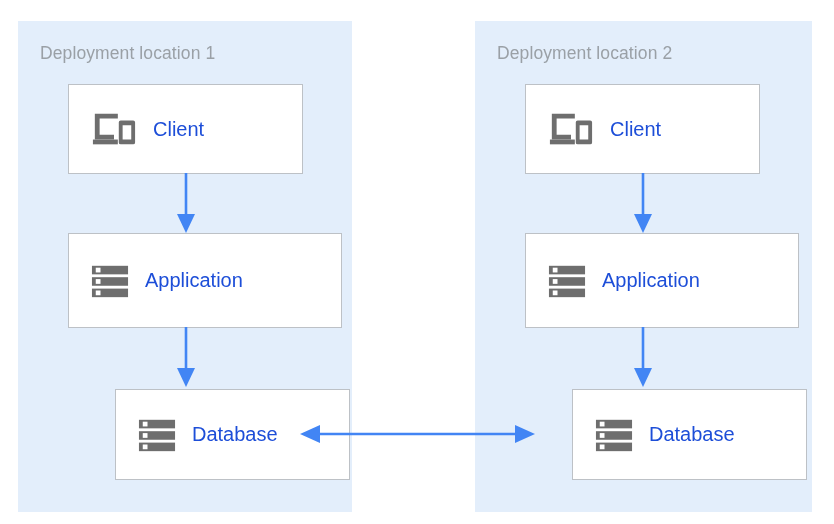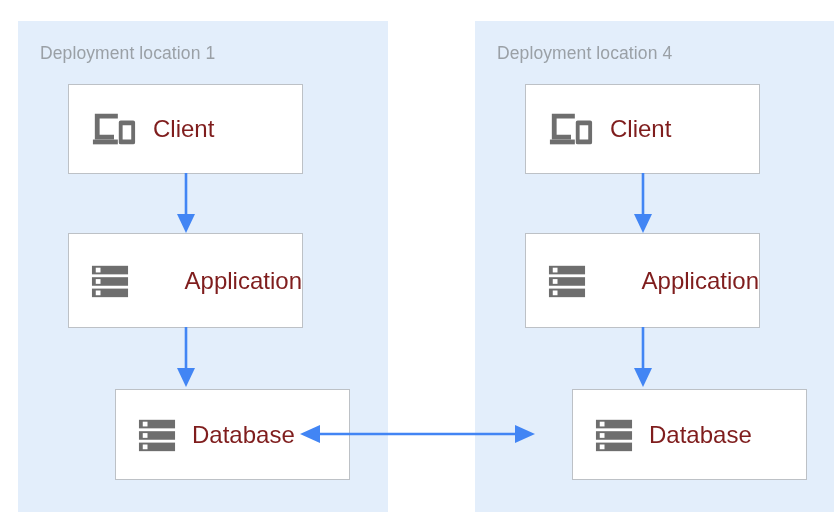--- a/index.html
+++ b/index.html
@@ -20,21 +20,20 @@
     background: #ffffff;
     overflow: hidden;
   }
 
   
   .panel {
     position: absolute;
     top: 21px;
     height: 491px;
     background: #e3eefb;
-    padding-left: 36px;
   }
   #panel-1 { left: 18px;  width: 334px; }
   #panel-2 { left: 475px; width: 337px; }
 
   .panel-title {
     position: absolute;
     top: 21px;
     left: 22px;
     font-size: 17.5px;
     line-height: 22px;
@@ -47,28 +46,28 @@
   .node {
     position: absolute;
     background: #ffffff;
     border: 1px solid #bdc1c6;
     box-sizing: border-box;
     display: flex;
     align-items: center;
     padding-left: 22px;
   }
   .node-label {
-    font-size: 24px;
-    color: #7f1d1d;
+    font-size: 20px;
+    color: #1d4ed8;
     white-space: nowrap;
   }
 
   
   .node.client  { left: 50px; top: 63px;  width: 235px; height: 90px; }
-  .node.app     { left: 50px; top: 212px; width: 235px; height: 95px; justify-content: space-between; }
+  .node.app     { left: 50px; top: 212px; width: 274px; height: 95px; }
   .node.db      { left: 50px; top: 368px; width: 235px; height: 91px; margin-left: 47px; }
 
   
   .icon {
     flex: 0 0 auto;
     display: block;
     margin-right: 16px;
   }
   .icon.devices-icon { width: 46px; height: 40px; }
   .icon.server-icon  { width: 38px; height: 38px; }
@@ -142,21 +141,21 @@
         <rect x="5" y="18" width="5" height="5" fill="#ffffff"></rect>
         <rect x="1" y="28" width="38" height="9" fill="#6e6e6e"></rect>
         <rect x="5" y="30" width="5" height="5" fill="#ffffff"></rect>
       </svg>
       <span class="node-label">Database</span>
     </div>
   </div>
 
   <div class="panel" id="panel-2">
 
-    <div class="panel-title">Deployment location 4</div>
+    <div class="panel-title">Deployment location 2</div>
 
     <div class="node client">
       <svg class="icon devices-icon" viewBox="0 0 48 40" aria-hidden="true">
         <path fill="#6e6e6e" d="M4 4h24v5H9v17h15v5H4z"></path>
         <rect x="2" y="31" width="26" height="5" fill="#6e6e6e"></rect>
         <path fill="#6e6e6e" d="M31 11h13a2 2 0 0 1 2 2v21a2 2 0 0 1-2 2H31a2 2 0 0 1-2-2V13a2 2 0 0 1 2-2zm2 5v15h9V16z"></path>
       </svg>
       <span class="node-label">Client</span>
     </div>
 

